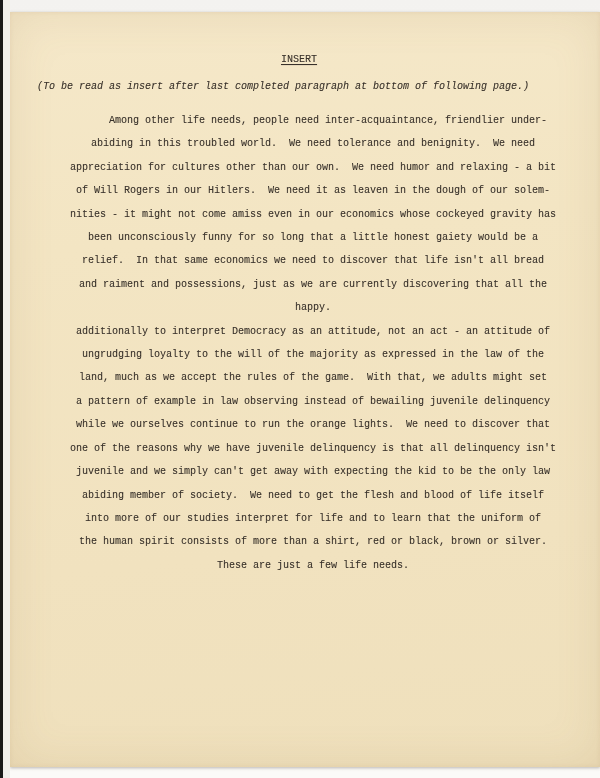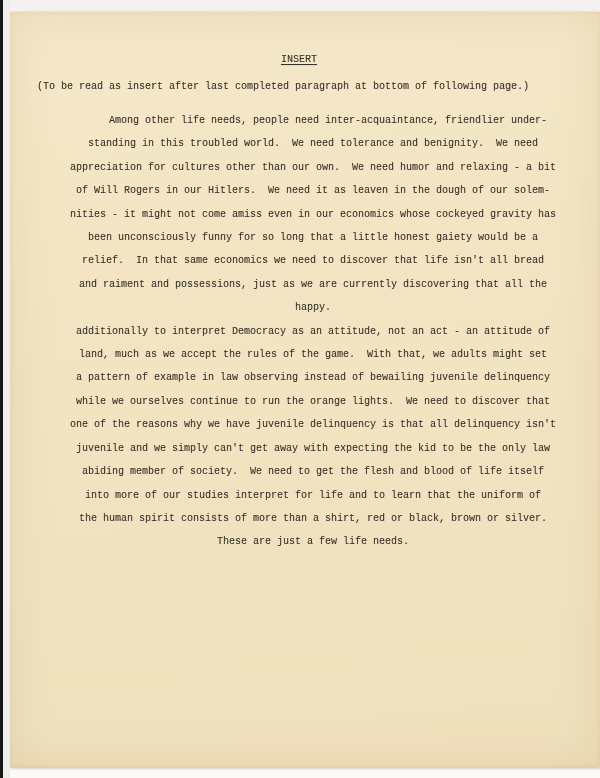--- a/index.html
+++ b/index.html
@@ -56,20 +56,21 @@
     line-height: 14px;
     margin: 0 0 13px 0;
     text-decoration: underline;
     text-underline-offset: 2px;
     white-space: pre;
   }
   .doc-subtitle {
     line-height: 14px;
     margin: 0 0 15px 0;
     white-space: pre;
+    font-style: italic;
   }
   .paragraph {
     margin: 0;
     padding-left: 28px;
   }
   .typed-line {
     line-height: 23.4px;
     white-space: pre;
     text-align: center;
   }
@@ -79,31 +80,32 @@
 
 <div class="scan">
   <div class="edge-left"></div>
   <div class="edge-left-gray"></div>
   <div class="paper">
     <div class="content">
       <div class="doc-title">INSERT</div>
       <div class="doc-subtitle">(To be read as insert after last completed paragraph at bottom of following page.)</div>
       <div class="paragraph">
           <div class="typed-line">     Among other life needs, people need inter-acquaintance, friendlier under-</div>
-          <div class="typed-line">standing in this troubled world.  We need tolerance and benignity.  We need</div>
+          <div class="typed-line">abiding in this troubled world.  We need tolerance and benignity.  We need</div>
           <div class="typed-line">appreciation for cultures other than our own.  We need humor and relaxing - a bit</div>
           <div class="typed-line">of Will Rogers in our Hitlers.  We need it as leaven in the dough of our solem-</div>
           <div class="typed-line">nities - it might not come amiss even in our economics whose cockeyed gravity has</div>
           <div class="typed-line">been unconsciously funny for so long that a little honest gaiety would be a</div>
           <div class="typed-line">relief.  In that same economics we need to discover that life isn't all bread</div>
           <div class="typed-line">and raiment and possessions, just as we are currently discovering that all the</div>
           <div class="typed-line">happy.</div>
         </div>
       <div class="paragraph">
           <div class="typed-line">additionally to interpret Democracy as an attitude, not an act - an attitude of</div>
+          <div class="typed-line">ungrudging loyalty to the will of the majority as expressed in the law of the</div>
           <div class="typed-line">land, much as we accept the rules of the game.  With that, we adults might set</div>
           <div class="typed-line">a pattern of example in law observing instead of bewailing juvenile delinquency</div>
           <div class="typed-line">while we ourselves continue to run the orange lights.  We need to discover that</div>
           <div class="typed-line">one of the reasons why we have juvenile delinquency is that all delinquency isn't</div>
           <div class="typed-line">juvenile and we simply can't get away with expecting the kid to be the only law</div>
           <div class="typed-line">abiding member of society.  We need to get the flesh and blood of life itself</div>
           <div class="typed-line">into more of our studies interpret for life and to learn that the uniform of</div>
           <div class="typed-line">the human spirit consists of more than a shirt, red or black, brown or silver.</div>
           <div class="typed-line">These are just a few life needs.</div>
         </div>

